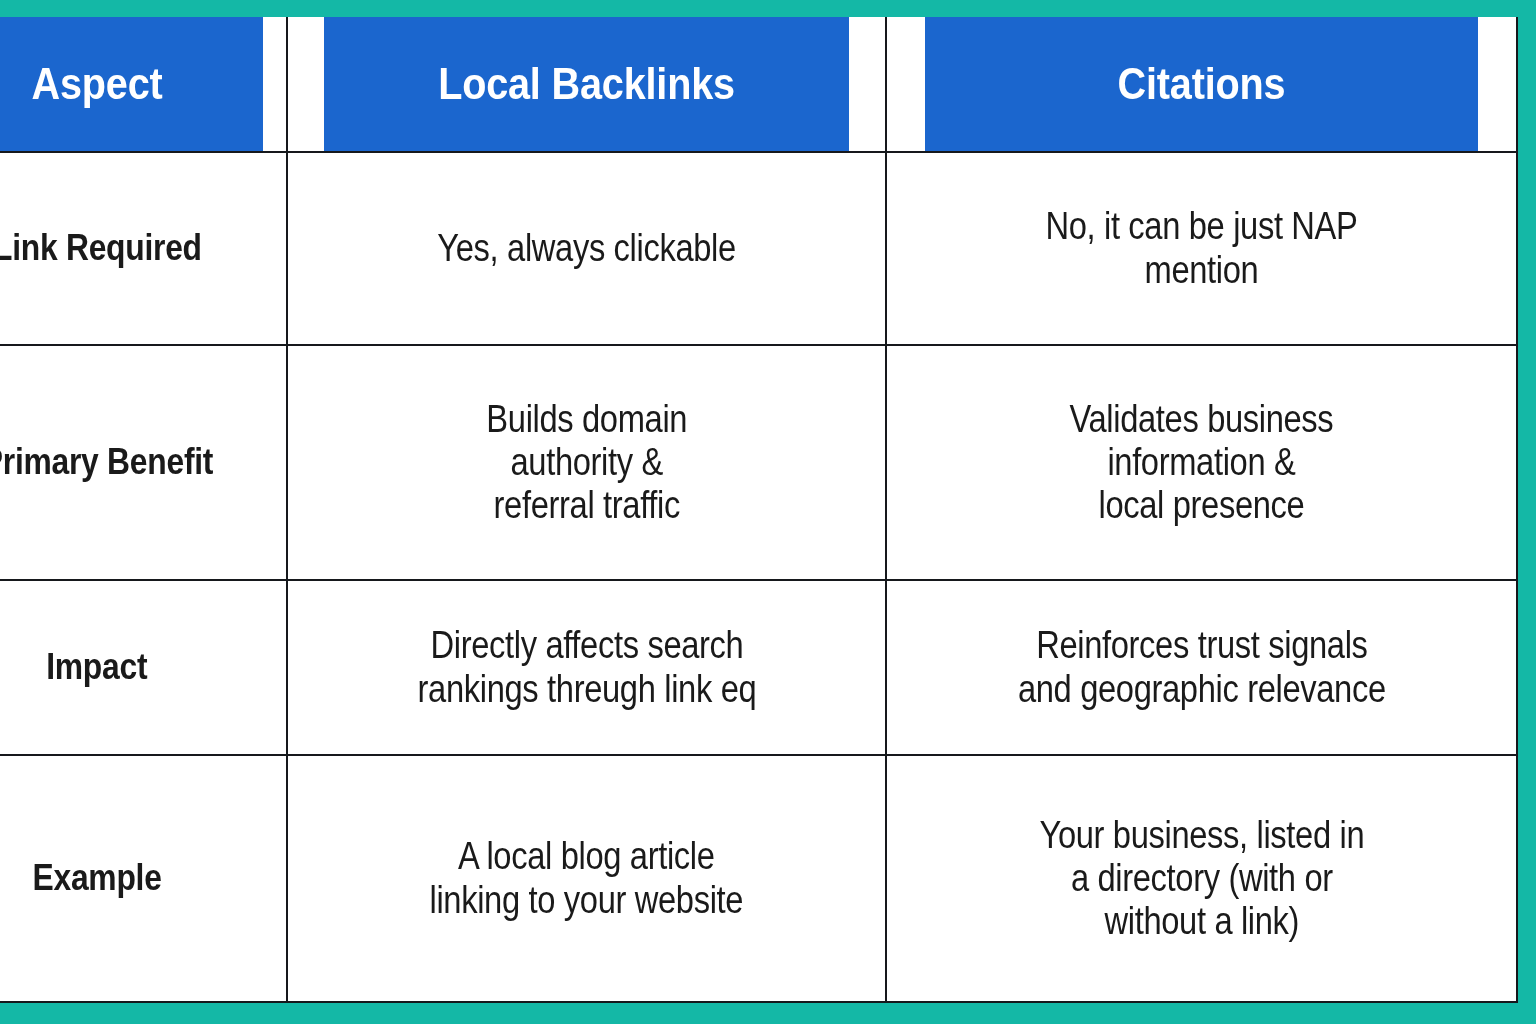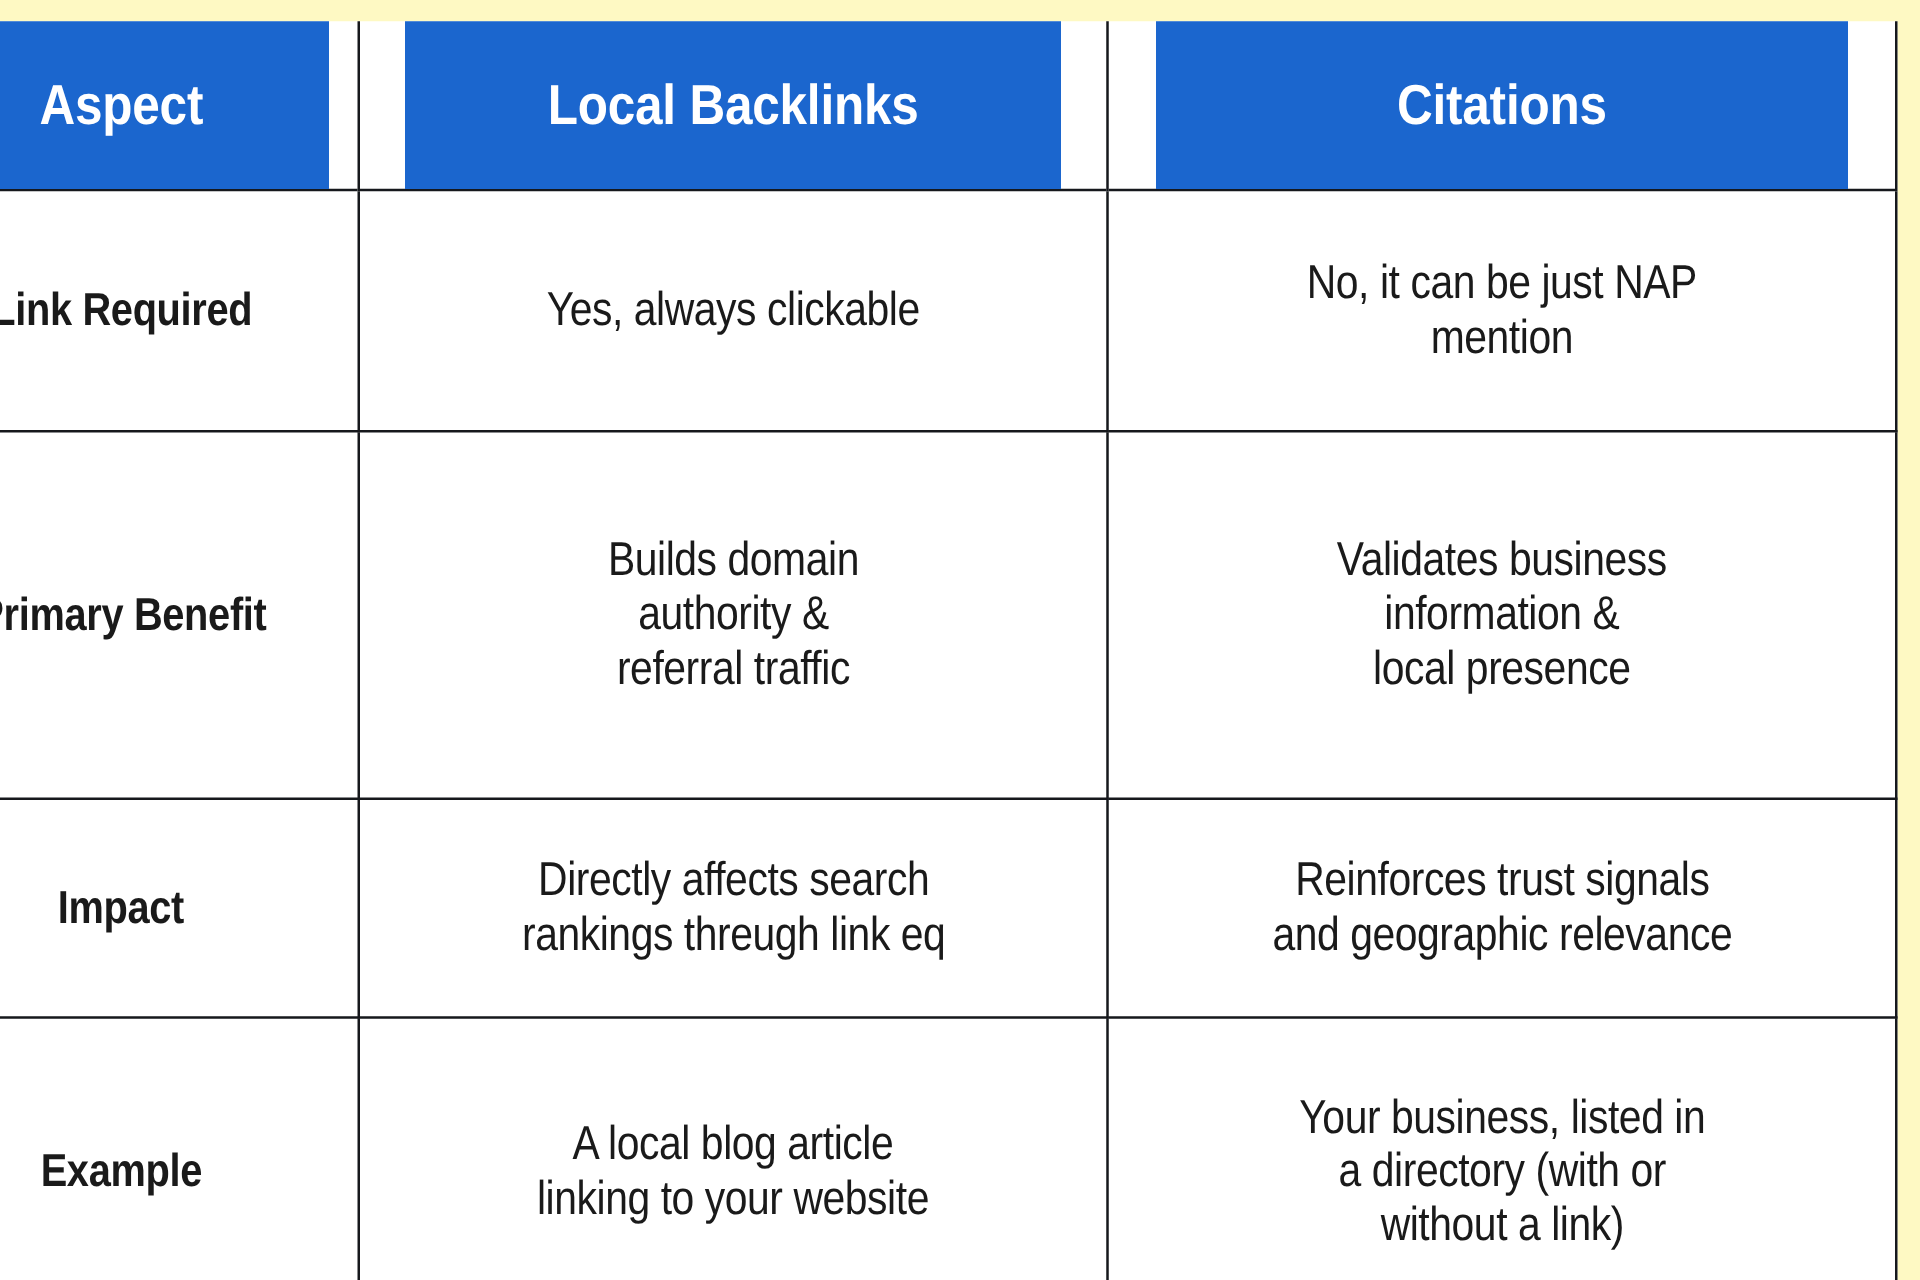--- a/index.html
+++ b/index.html
@@ -11,21 +11,21 @@
     width: 1536px;
     height: 1024px;
     overflow: hidden;
     font-family: "Liberation Sans", "DejaVu Sans", sans-serif;
   }
 
   .canvas {
     position: relative;
     width: 1536px;
     height: 1024px;
-    background: #fef9c3;
+    background: #14b8a6;
     overflow: hidden;
   }
 
   
   .table-wrap {
     position: absolute;
     left: -92px;
     top: 17px;
     width: 1609px;
   }
@@ -86,21 +86,21 @@
     font-weight: normal;
     letter-spacing: -0.4px;
   }
   tbody td.value-cell .sq {
     display: inline-block;
     transform: scaleX(0.86);
     white-space: pre-line;
   }
 
   tbody tr.r-link  td { height: 193px; }
-  tbody tr.r-prim  td { height: 294px; }
+  tbody tr.r-prim  td { height: 235px; }
   tbody tr.r-imp   td { height: 175px; }
   tbody tr.r-ex    td { height: 247px; }
 </style>
 </head>
 <body>
 
 <div class="canvas">
   <div class="table-wrap">
     <table class="compare">
       <colgroup>

